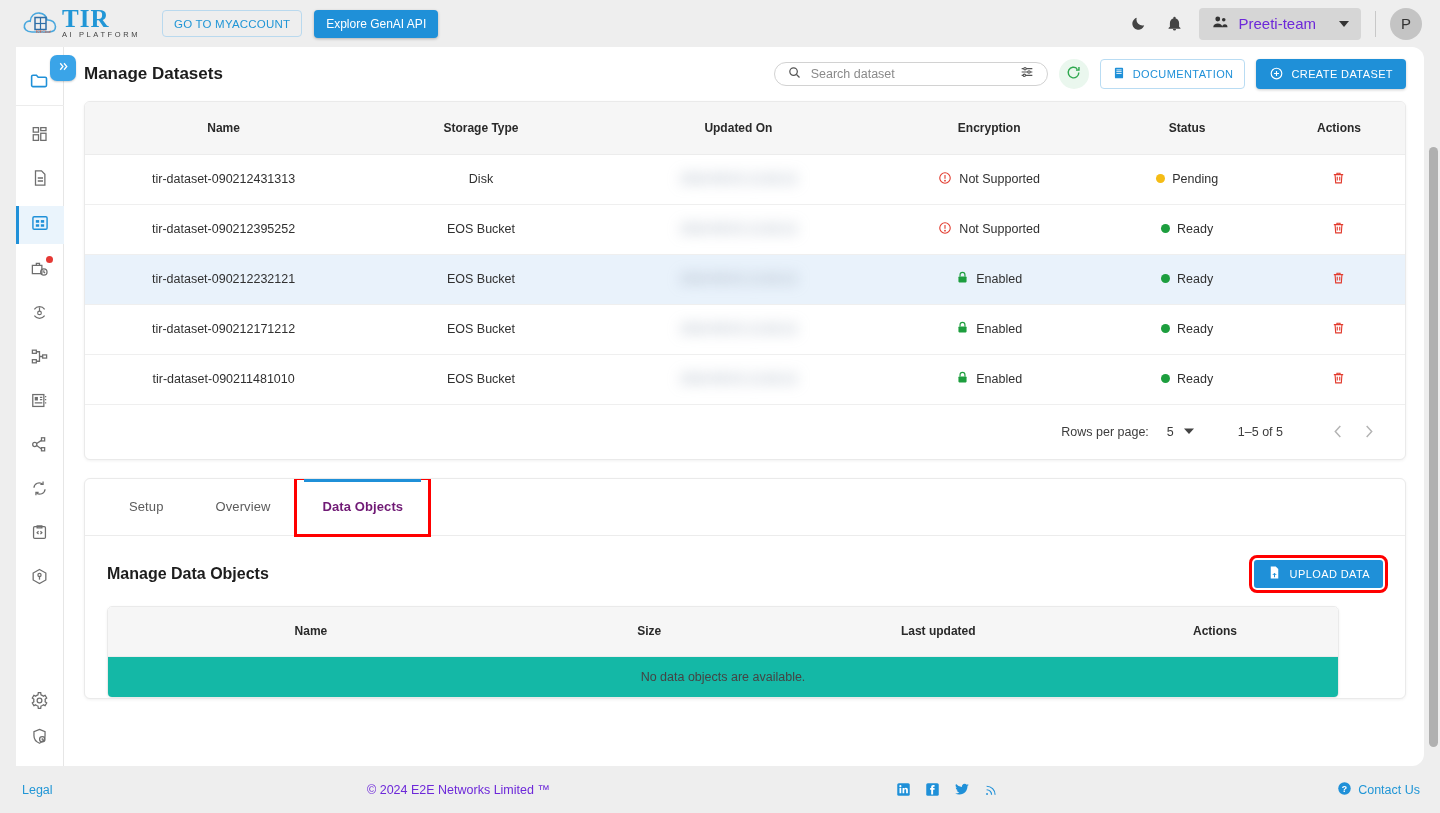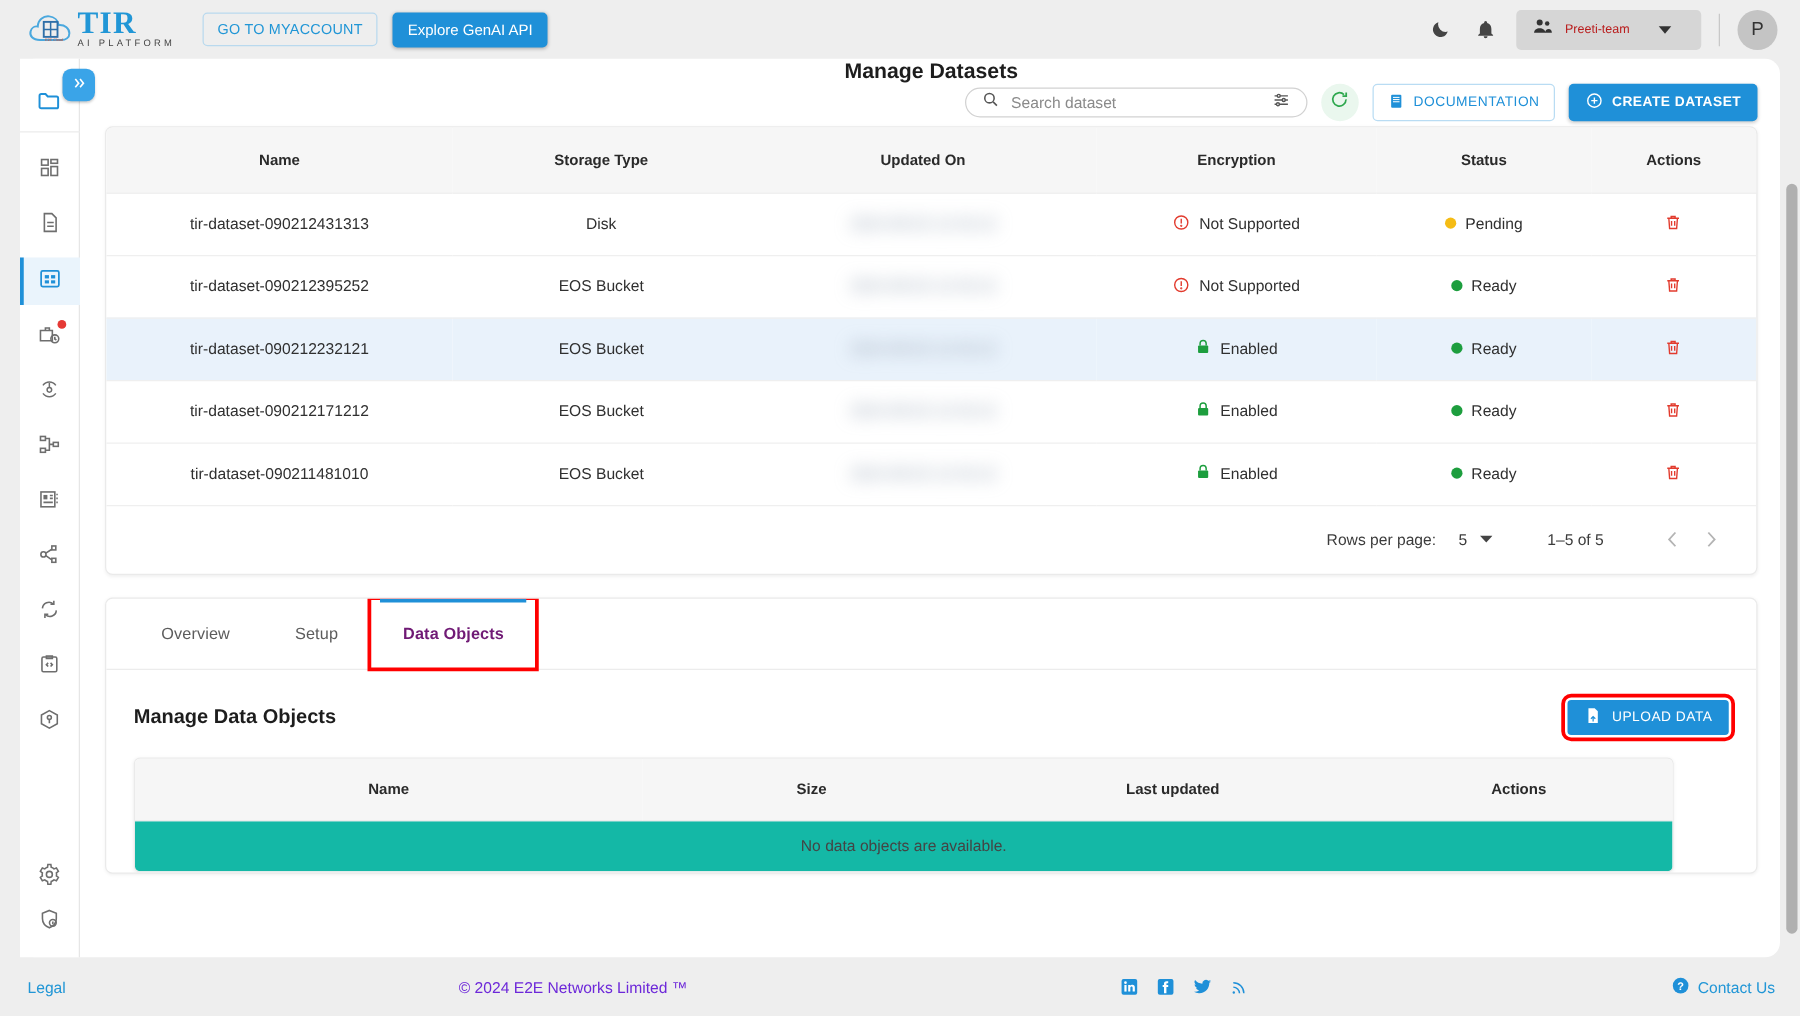--- a/index.html
+++ b/index.html
@@ -57,21 +57,21 @@
   .icon-btn {
     width: 22px; height: 22px; display: flex; align-items: center;
     justify-content: center; cursor: pointer; color: #444;
   }
   .team-chip {
     display: flex; align-items: center; gap: 9px;
     background: #d6d6d6; border-radius: 4px;
     height: 32px; padding: 0 12px; cursor: pointer;
     min-width: 148px;
   }
-  .team-chip .tname { font-size: 10px; color: #b91c1c; }
+  .team-chip .tname { font-size: 15px; color: #6d28d9; }
   .caret-down {
     width: 0; height: 0; border-left: 5px solid transparent;
     border-right: 5px solid transparent; border-top: 6px solid #333;
     margin-left: 14px;
   }
   .topdivider { width: 1px; height: 26px; background: #c8c8c8; }
   .avatar {
     width: 32px; height: 32px; border-radius: 50%;
     background: #c4c4c4; color: #333;
     display: flex; align-items: center; justify-content: center;
@@ -125,21 +125,20 @@
     overflow: hidden;
   }
   .content {
     position: absolute; left: 64px; top: 47px;
     width: 1360px; height: 719px;
     overflow: hidden;
   }
   .page-head {
     height: 54px; display: flex; align-items: center;
     padding: 0 18px 0 20px;
-    flex-direction: column;
   }
   .page-title { font-size: 17px; font-weight: 700; color: #1d1d1d; }
   .head-right { margin-left: auto; display: flex; align-items: center; gap: 11px; }
   .search-box {
     width: 274px; height: 24px; border: 1px solid #d2d2d2;
     border-radius: 18px; display: flex; align-items: center;
     padding: 0 12px; background: #fff; justify-content: space-between;
   }
   .search-box input {
     border: none; outline: none; flex: 1; margin-left: 9px;
@@ -154,21 +153,21 @@
   }
   .btn-doc {
     height: 30px; padding: 0 11px; border: 1px solid #b9dcf3;
     border-radius: 4px; background: #fff; color: #1f90d8;
     font-size: 11px; font-weight: 500; letter-spacing: .4px;
     display: flex; align-items: center; gap: 7px; cursor: pointer;
   }
   .btn-create {
     height: 30px; padding: 0 13px; border: none; border-radius: 4px;
     background: #1f90d8; color: #fff;
-    font-size: 11px; font-weight: 700; letter-spacing: .4px;
+    font-size: 11px; font-weight: 400; letter-spacing: .4px;
     display: flex; align-items: center; gap: 7px; cursor: pointer;
     box-shadow: 0 1px 3px rgba(0,0,0,.2);
     font-family: "Liberation Sans", sans-serif;
   }
 
   
   .panel {
     margin: 0 18px 0 20px;
     background: #fff; border: 1px solid #eaeaea; border-radius: 6px;
     box-shadow: 0 1px 3px rgba(0,0,0,.06);
@@ -690,24 +689,24 @@
         <svg width="11" height="13" viewBox="0 0 12 14" fill="none" stroke="currentColor" stroke-width="1.6">
             <path d="M4 1l5.5 6L4 13"></path>
           </svg>
       </span>
     </div>
   </div>
 
   <div class="tabs-panel">
     <div class="tabbar" id="tabbar">
         <div class="tab">
-          <span>Overview</span>
+          <span>Setup</span>
         </div>
         <div class="tab">
-          <span>Setup</span>
+          <span>Overview</span>
         </div>
         <div class="tab active highlight">
           <span>Data Objects</span>
         </div>
       </div>
 
     <div class="do-head">
       <div class="do-title">Manage Data Objects</div>
       <button class="btn-upload">
         <span>

